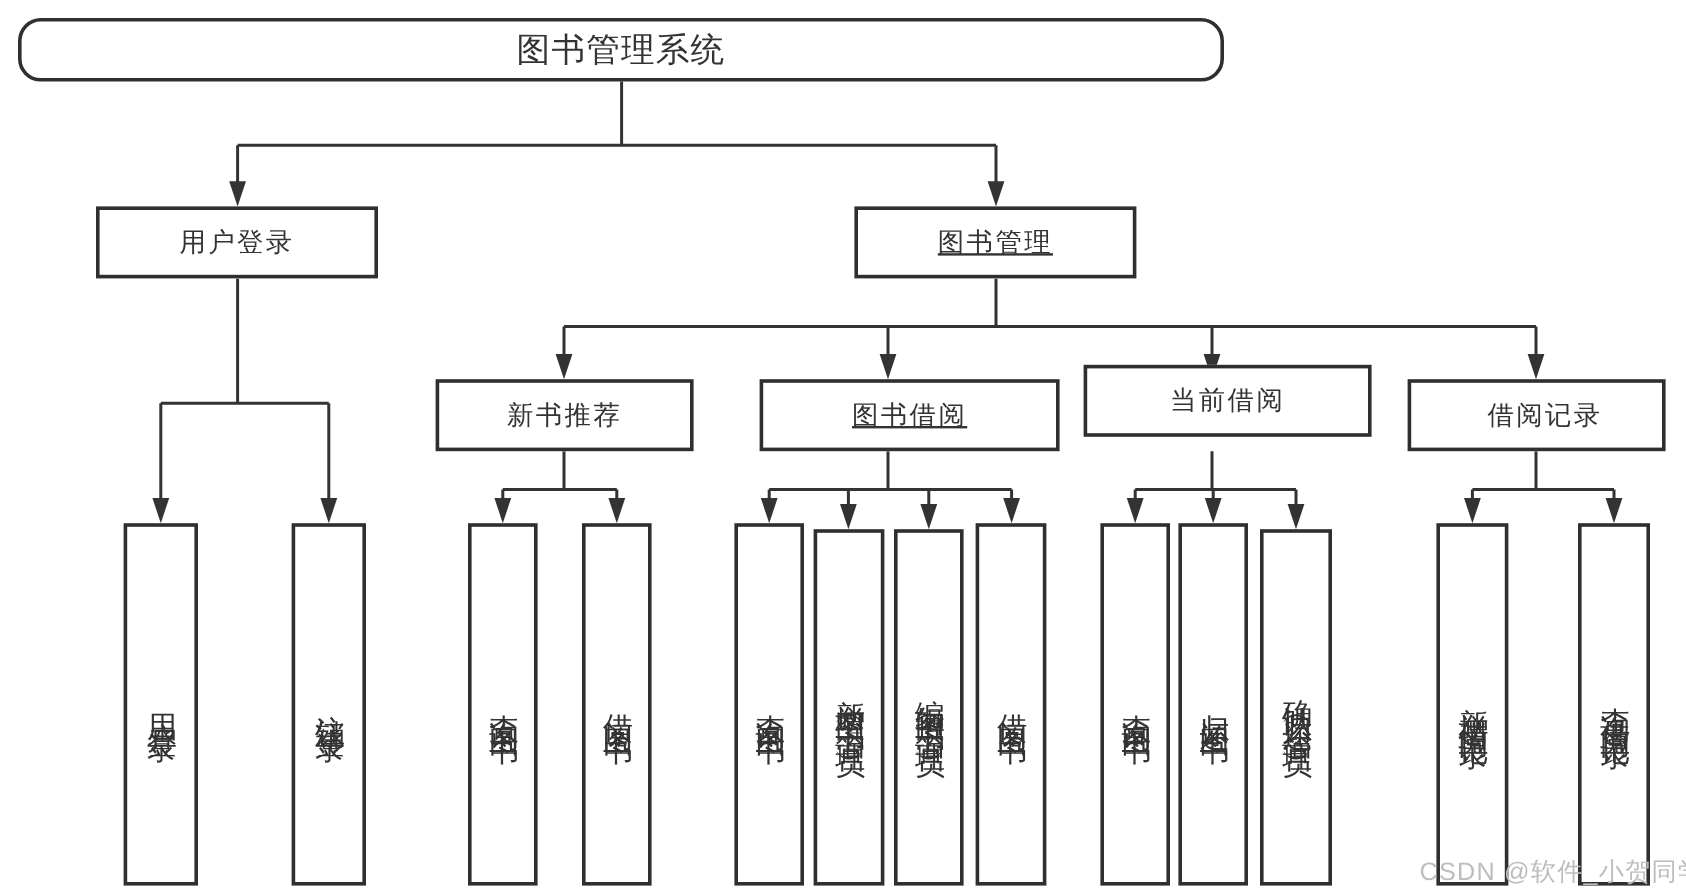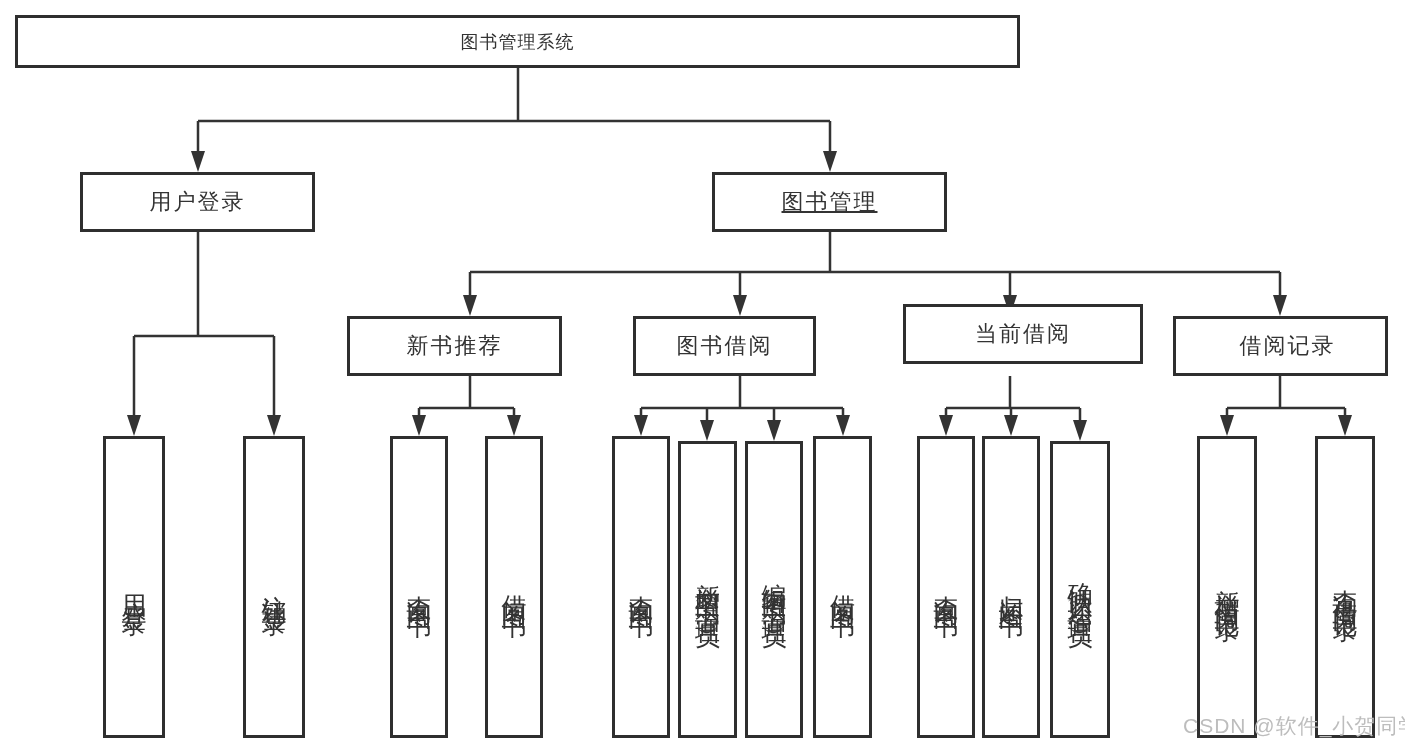--- a/index.html
+++ b/index.html
@@ -44,22 +44,23 @@
     display: flex;
     align-items: center;
     justify-content: center;
     text-align: center;
   }
   .h-node {
     font-size: 22px;
     letter-spacing: 2px;
   }
   .root-node {
-    font-size: 18px;
+    font-size: 28px;
     letter-spacing: 1px;
+    border-radius: 19px;
   }
   .v-node {
     writing-mode: vertical-rl;
     text-orientation: mixed;
     font-size: 25px;
     letter-spacing: 6px;
     line-height: 1;
   }
   .watermark {
     position: absolute;
@@ -111,22 +112,22 @@
     <path d="M1280,376 V408 M1227,408 H1345 M1227,408 V420 M1345,408 V420"></path>
     <polygon points="1220,415 1234,415 1227,436"></polygon>
     <polygon points="1338,415 1352,415 1345,436"></polygon>
   </svg>
 
   <div class="node h-node root-node" style="left:15px; top:15px; width:1005px; height:53px;">图书管理系统</div>
 
   <div class="node h-node" style="left:80px; top:172px; width:235px; height:60px;">用户登录</div>
   <div class="node h-node" style="left:712px; top:172px; width:235px; height:60px;text-decoration:underline;">图书管理</div>
 
-  <div class="node h-node" style="left:347px; top:316px; width:215px; height:60px;">新书推荐</div>
-  <div class="node h-node" style="left:633px; top:316px; width:183px; height:60px;">图书借阅</div>
+  <div class="node h-node" style="left:363px; top:316px; width:215px; height:60px;">新书推荐</div>
+  <div class="node h-node" style="left:633px; top:316px; width:250px; height:60px;text-decoration:underline;">图书借阅</div>
   <div class="node h-node" style="left:903px; top:304px; width:240px; height:60px;">当前借阅</div>
   <div class="node h-node" style="left:1173px; top:316px; width:215px; height:60px;padding-left:14px;">借阅记录</div>
 
   <div class="node v-node" style="left:103px; top:436px; width:62px; height:302px;">用户登录</div>
   <div class="node v-node" style="left:243px; top:436px; width:62px; height:302px;">注销登录</div>
 
   <div class="node v-node" style="left:390px; top:436px; width:58px; height:302px;">查询图书</div>
   <div class="node v-node" style="left:485px; top:436px; width:58px; height:302px;">借阅图书</div>
 
   <div class="node v-node" style="left:612px; top:436px; width:58px; height:302px;">查询图书</div>

